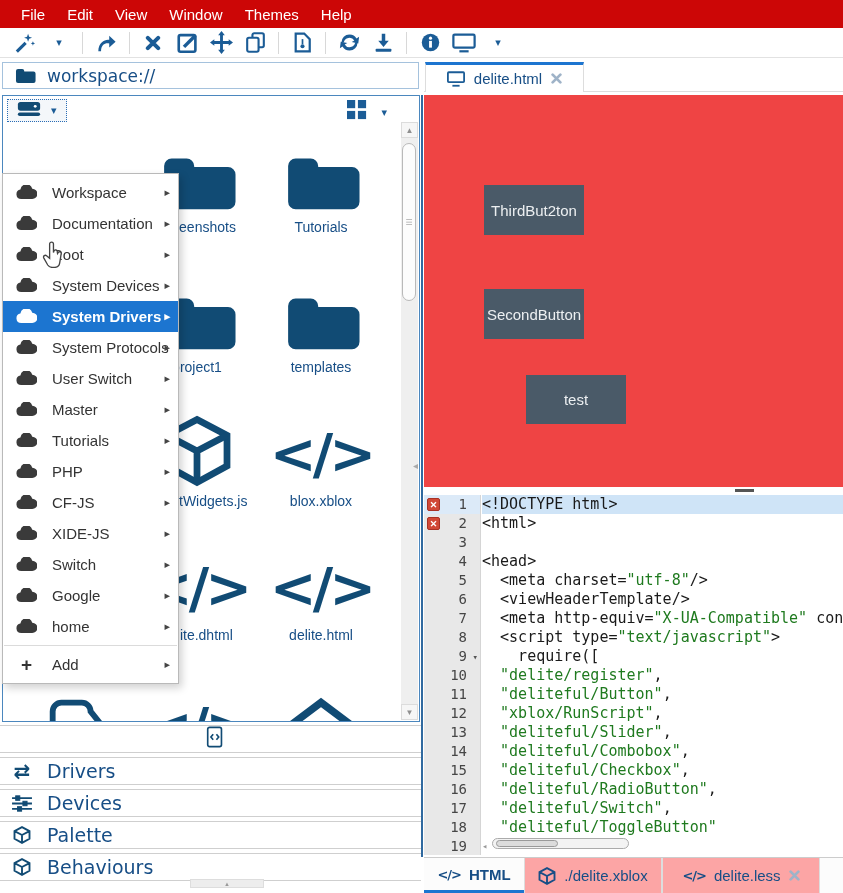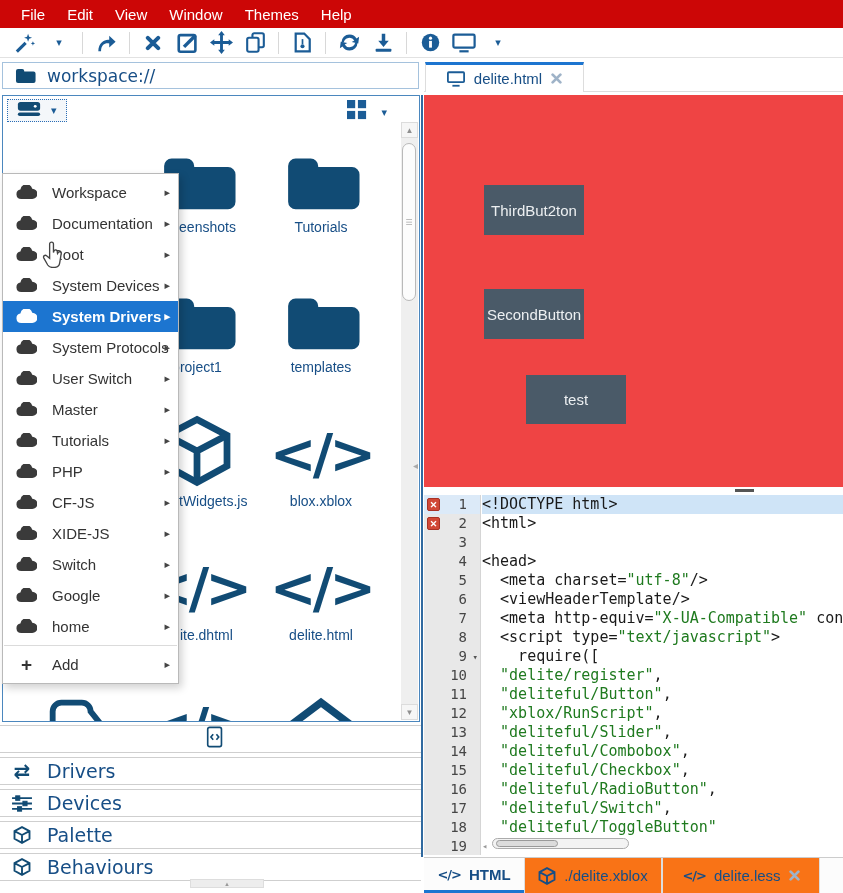--- a/index.html
+++ b/index.html
@@ -98,21 +98,21 @@
             border-radius:6px;background:#F3F3F3;box-sizing:border-box;}
   .hs-thumb{position:absolute;left:3px;top:1px;width:62px;height:7px;background:#DCDCDC;border:1px solid #9A9A9A;
             border-radius:5px;box-sizing:border-box;}
   
   .tabbar-bottom{position:absolute;left:424px;top:857px;width:419px;height:36px;background:#FCFCFC;
                  border-top:1px solid #CCC;box-sizing:border-box;display:flex;}
   .btab{display:flex;align-items:center;justify-content:center;gap:8px;font-size:15px;color:#174E86;
         box-sizing:border-box;height:100%;}
   .btab .bcode{font-family:"DejaVu Sans",sans-serif;font-weight:bold;font-size:13px;letter-spacing:-1px;color:#174E86;}
   .btab.active{font-weight:bold;border-bottom:3px solid #1C75D0;}
-  .btab.boxed{border-left:1px solid #DDD;border-right:1px solid #DDD;background:#f97316;}
+  .btab.boxed{border-left:1px solid #DDD;border-right:1px solid #DDD;background:#fca5a5;}
 </style>
 </head>
 <body>
 
 <div class="menubar" id="menubar">
     <span class="mitem">File</span>
     <span class="mitem">Edit</span>
     <span class="mitem">View</span>
     <span class="mitem">Window</span>
     <span class="mitem">Themes</span>

